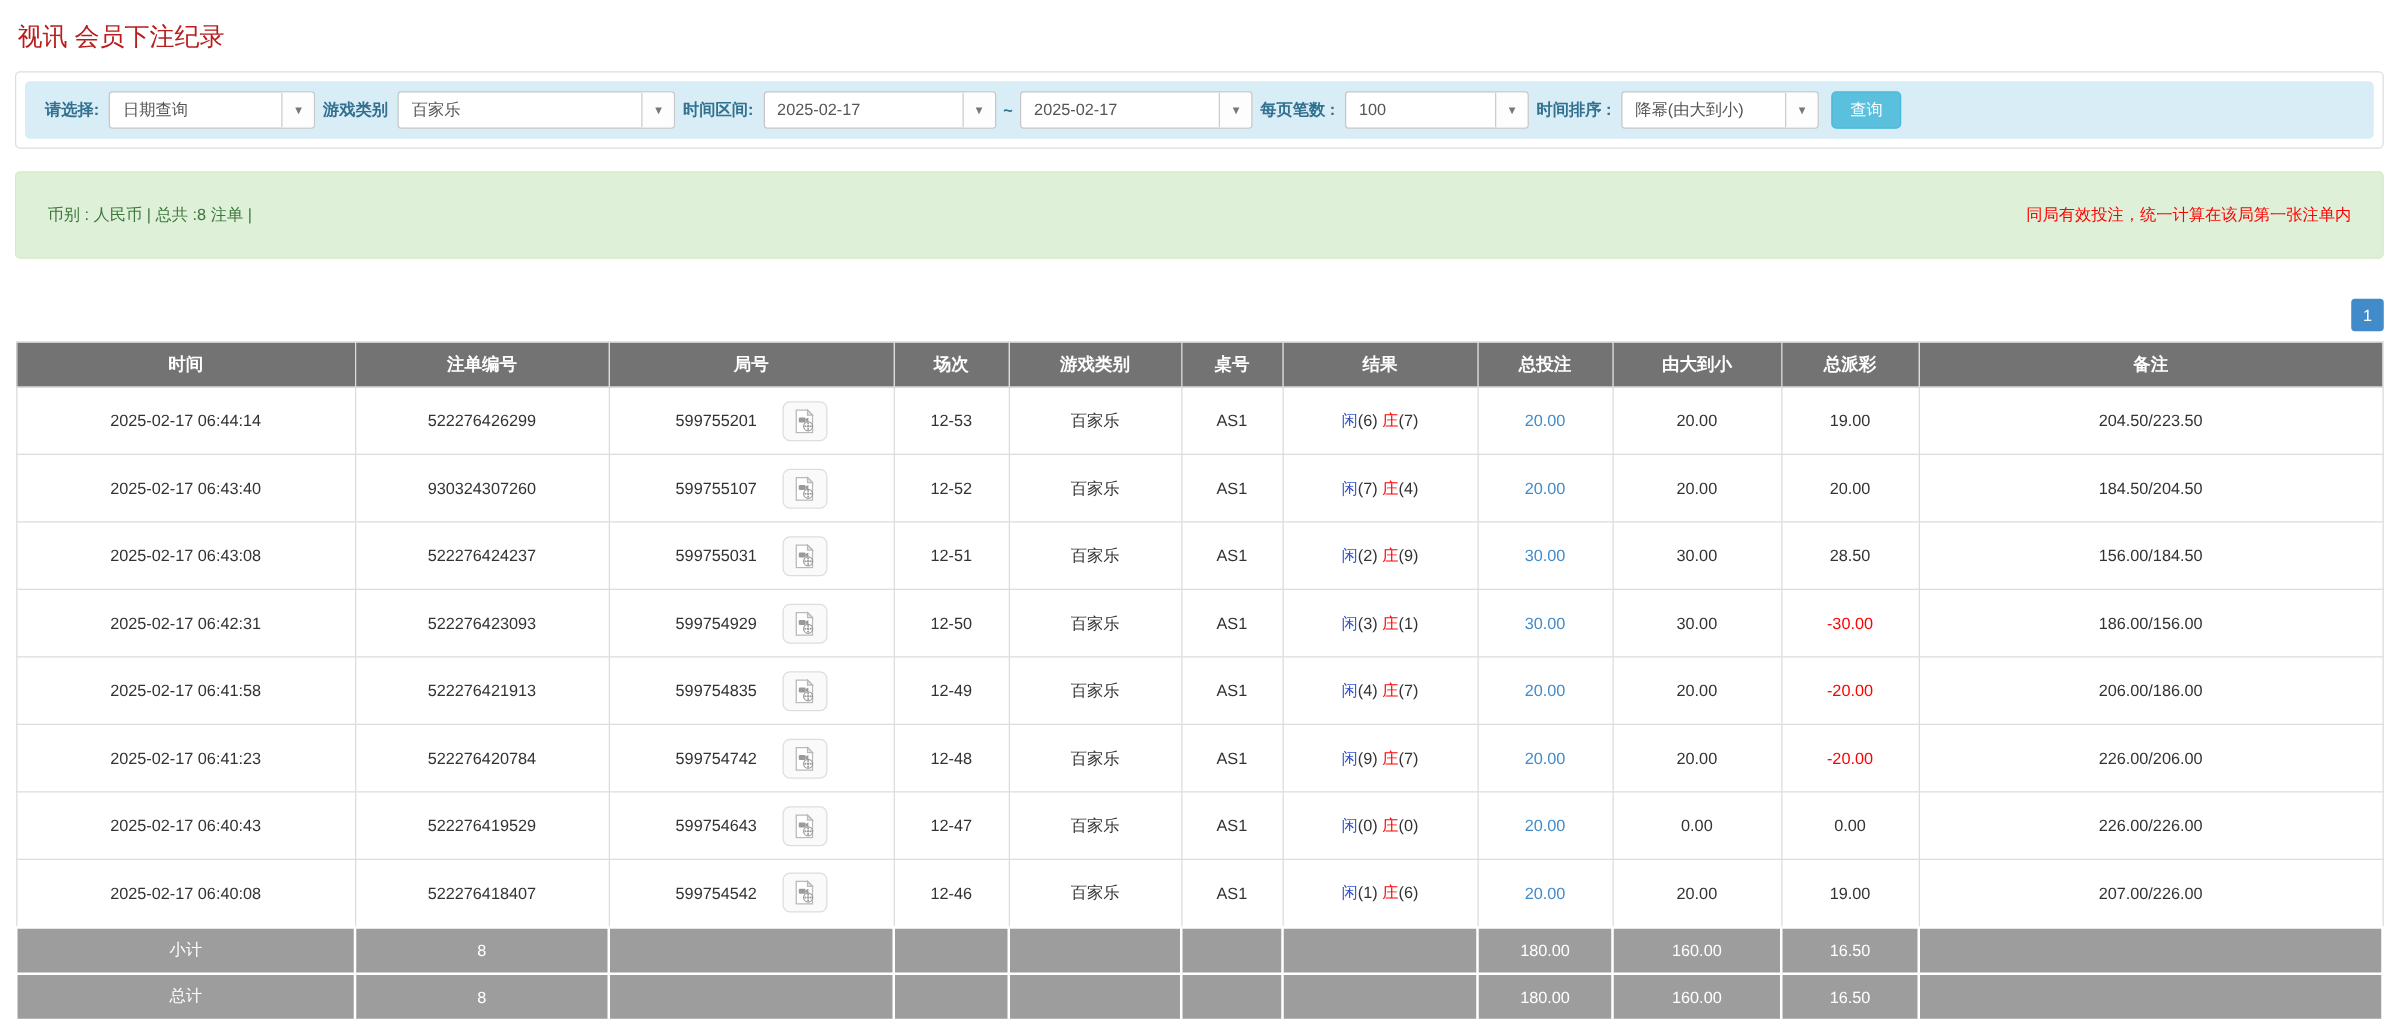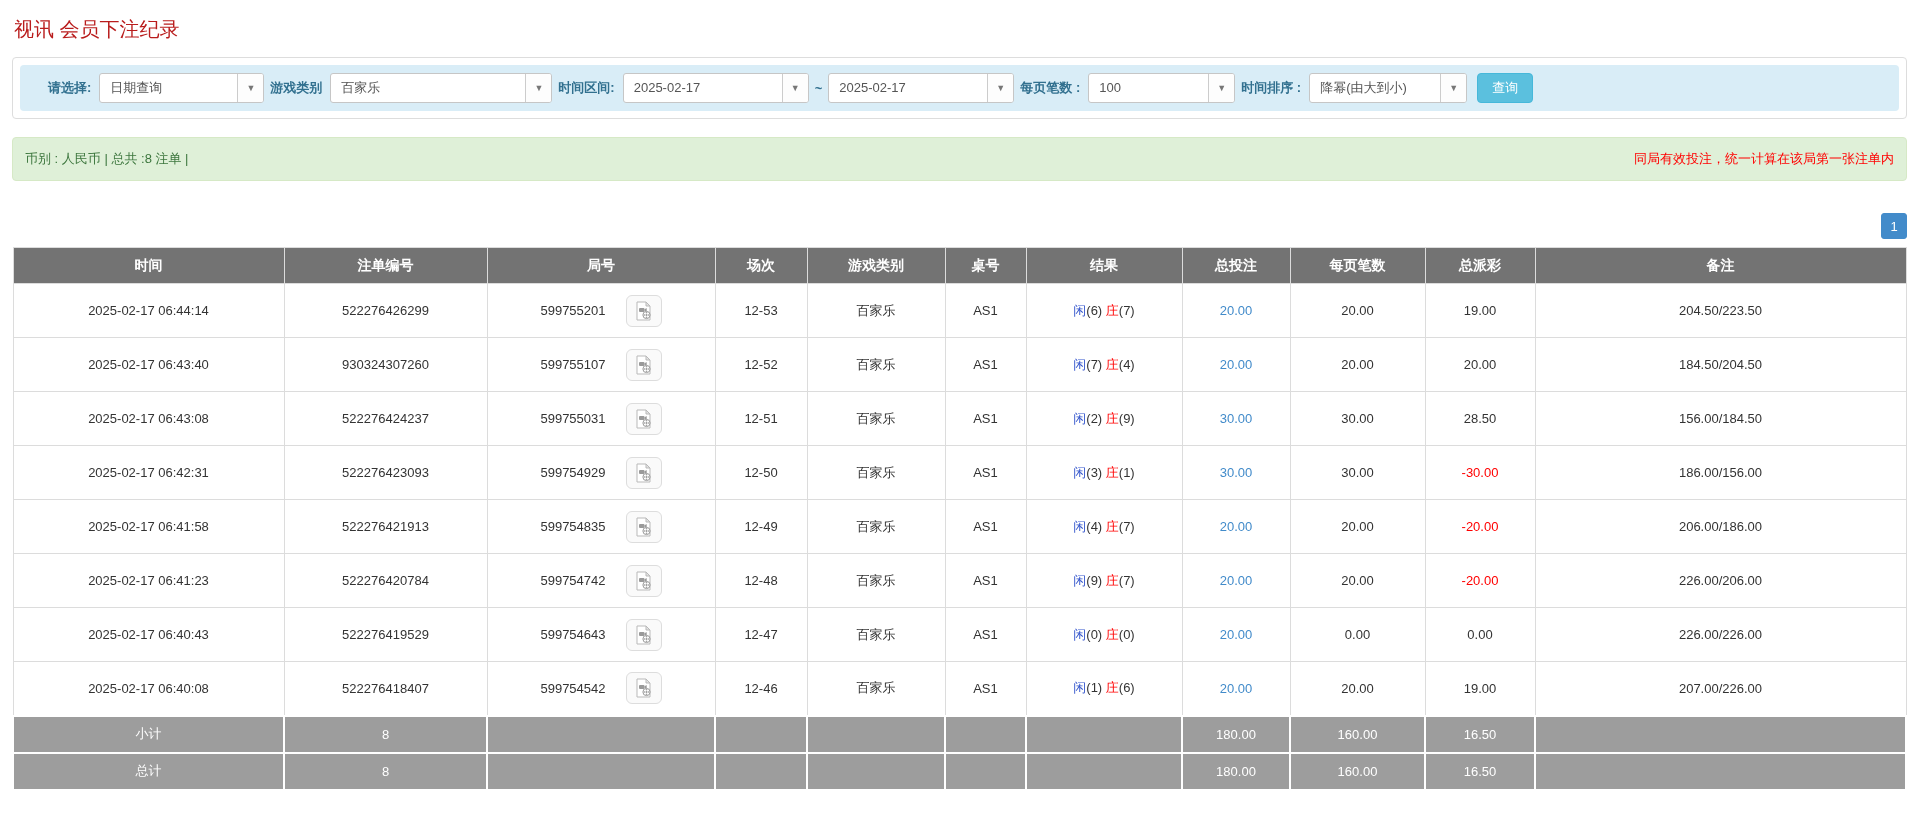--- a/index.html
+++ b/index.html
@@ -4,30 +4,30 @@
 <style>
   * { box-sizing: border-box; margin: 0; padding: 0; }
   html, body { width: 1919px; height: 820px; background: #fff; overflow: hidden; }
   body { font-family: "Liberation Sans", "DejaVu Sans", sans-serif; color: #333; }
   .page { padding: 0 12px; }
 
   .title { font-size: 20px; font-weight: 400; color: #b91c1c; padding: 16px 2px 14px 2px; }
 
   
   .panel { border: 1px solid #ddd; border-radius: 4px; background: #fff; padding: 7px; }
-  .filter-strip { background: #d9edf7; border-radius: 4px; padding: 8px 22px; display: flex; align-items: center; }
+  .filter-strip { background: #d9edf7; border-radius: 4px; padding: 8px 10px; display: flex; align-items: center; }
   .flabel { font-size: 13px; font-weight: bold; color: #31708f; margin: 0 8px 0 6px; white-space: nowrap; }
   .tilde { font-size: 13px; font-weight: bold; color: #31708f; margin: 0 6px; }
   .dd { display: flex; align-items: stretch; background: #fff; border: 1px solid #c6c6c6; border-radius: 3px; height: 30px; overflow: hidden; }
   .dd-text { flex: 1; font-size: 13px; color: #555; line-height: 28px; padding: 0 10px; white-space: nowrap; overflow: hidden; }
   .dd-caret { width: 26px; border-left: 1px solid #ccc; display: flex; align-items: center; justify-content: center; font-size: 9px; color: #777; background: #fdfdfd; }
   .btn-search { margin-left: 10px; height: 30px; padding: 0 14px; background: #5bc0de; border: 1px solid #46b8da; border-radius: 4px; color: #fff; font-size: 13px; cursor: pointer; font-family: inherit; }
 
   
-  .alert { margin-top: 18px; background: #dff0d8; border: 1px solid #d6e9c6; border-radius: 4px; padding: 12px; display: flex; justify-content: space-between; align-items: center; }
+  .alert { margin-top: 18px; background: #dff0d8; border: 1px solid #d6e9c6; border-radius: 4px; padding: 25px; display: flex; justify-content: space-between; align-items: center; }
   .alert-left { font-size: 13px; color: #3c763d; }
   .alert-right { font-size: 13px; color: #f00; }
 
   
   .pager { display: flex; justify-content: flex-end; margin: 32px 0 8px 0; }
   .page-btn { min-width: 26px; height: 26px; background: #428bca; border: 1px solid #428bca; border-radius: 3px; color: #fff; font-size: 13px; display: flex; align-items: center; justify-content: center; cursor: pointer; }
 
   
   table { width: 100%; border-collapse: collapse; table-layout: fixed; }
   thead th { background: #737373; color: #fff; font-size: 14px; font-weight: bold; height: 36px; text-align: center; border: 1px solid #dcdcdc; }
@@ -115,21 +115,21 @@
     <thead>
       <tr id="thead-row">
           <th>时间</th>
           <th>注单编号</th>
           <th>局号</th>
           <th>场次</th>
           <th>游戏类别</th>
           <th>桌号</th>
           <th>结果</th>
           <th>总投注</th>
-          <th>每页笔数</th>
+          <th>由大到小</th>
           <th>总派彩</th>
           <th>备注</th>
         </tr>
     </thead>
     <tbody id="tbody-rows">
         <tr>
           <td>2025-02-17 06:44:14</td>
           <td>522276426299</td>
           <td><span class="round-wrap">
               <span>599755201</span>

